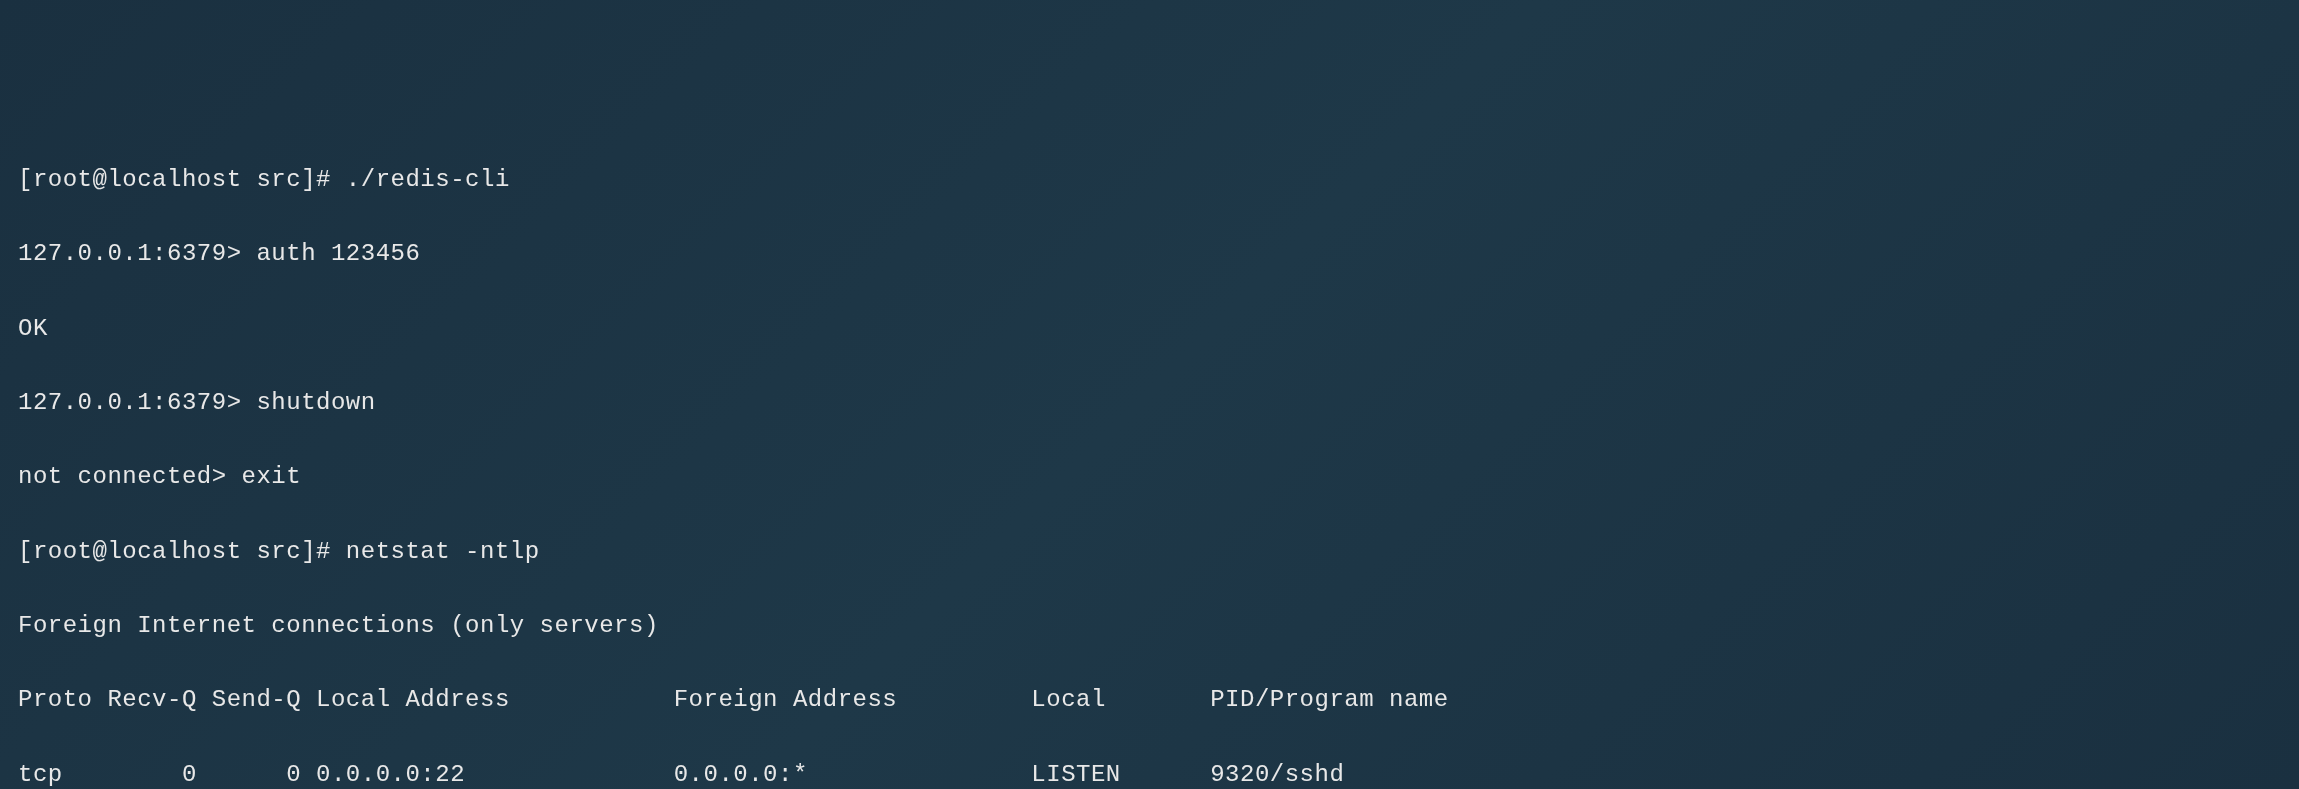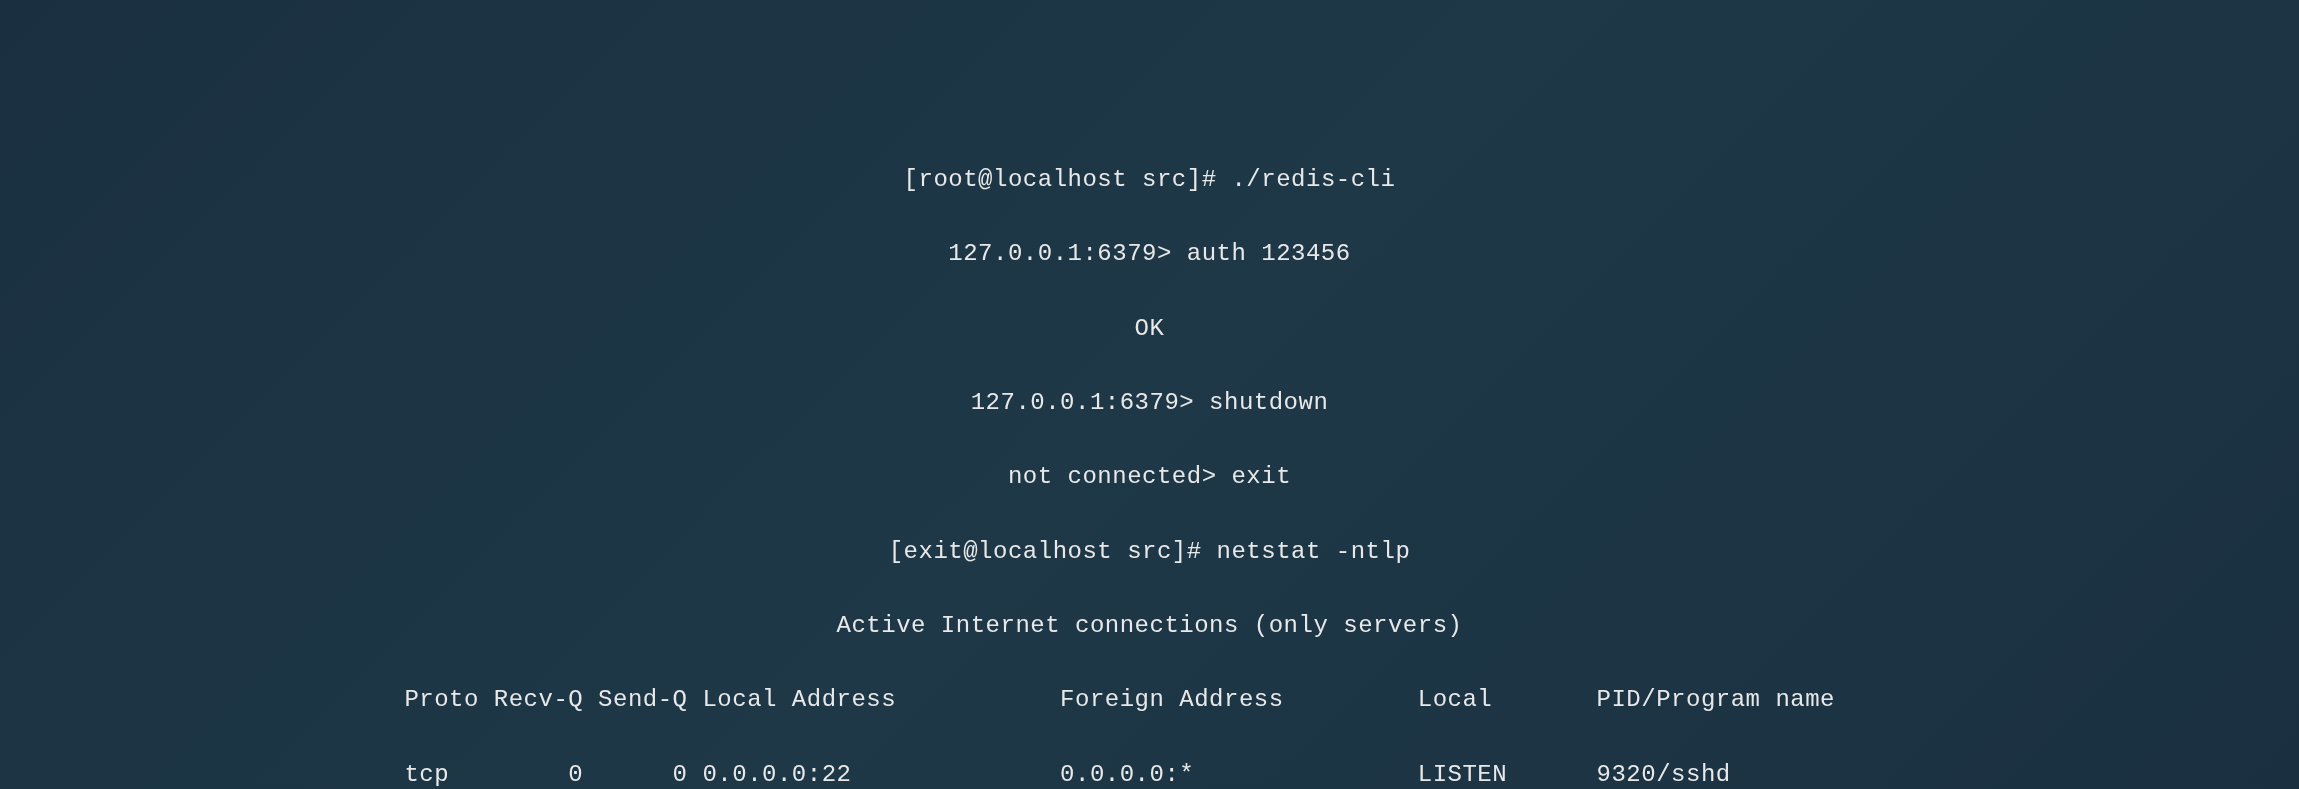--- a/index.html
+++ b/index.html
@@ -14,35 +14,34 @@
       color: #e8e8e8;
       padding: 12px 18px;
       width: 2299px;
       height: 789px;
       line-height: 1.55;
       letter-spacing: 0.5px;
       white-space: pre;
     }
     .line {
       display: block;
-      text-align: center;
     }
   </style>
 </head>
 <body>
 
 
 
 <div class="line">[root@localhost src]# ./redis-cli</div>
 <div class="line">127.0.0.1:6379&gt; auth 123456</div>
 <div class="line">OK</div>
 <div class="line">127.0.0.1:6379&gt; shutdown</div>
 <div class="line">not connected&gt; exit</div>
-<div class="line">[exit@localhost src]# netstat -ntlp</div>
-<div class="line">Active Internet connections (only servers)</div>
+<div class="line">[root@localhost src]# netstat -ntlp</div>
+<div class="line">Foreign Internet connections (only servers)</div>
 <div class="line">Proto Recv-Q Send-Q Local Address           Foreign Address         Local       PID/Program name    </div>
 <div class="line">tcp        0      0 0.0.0.0:22              0.0.0.0:*               LISTEN      9320/sshd           </div>
 
 
 
 
 
 
 
 

